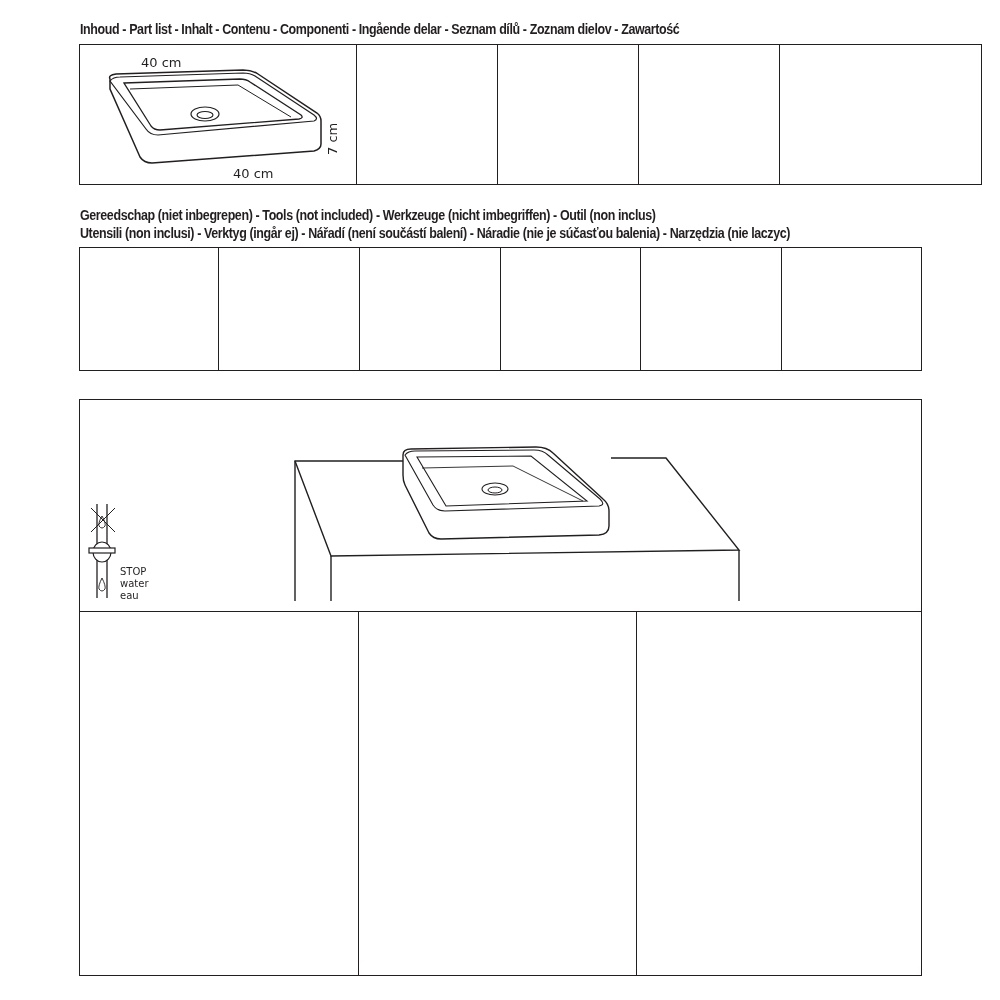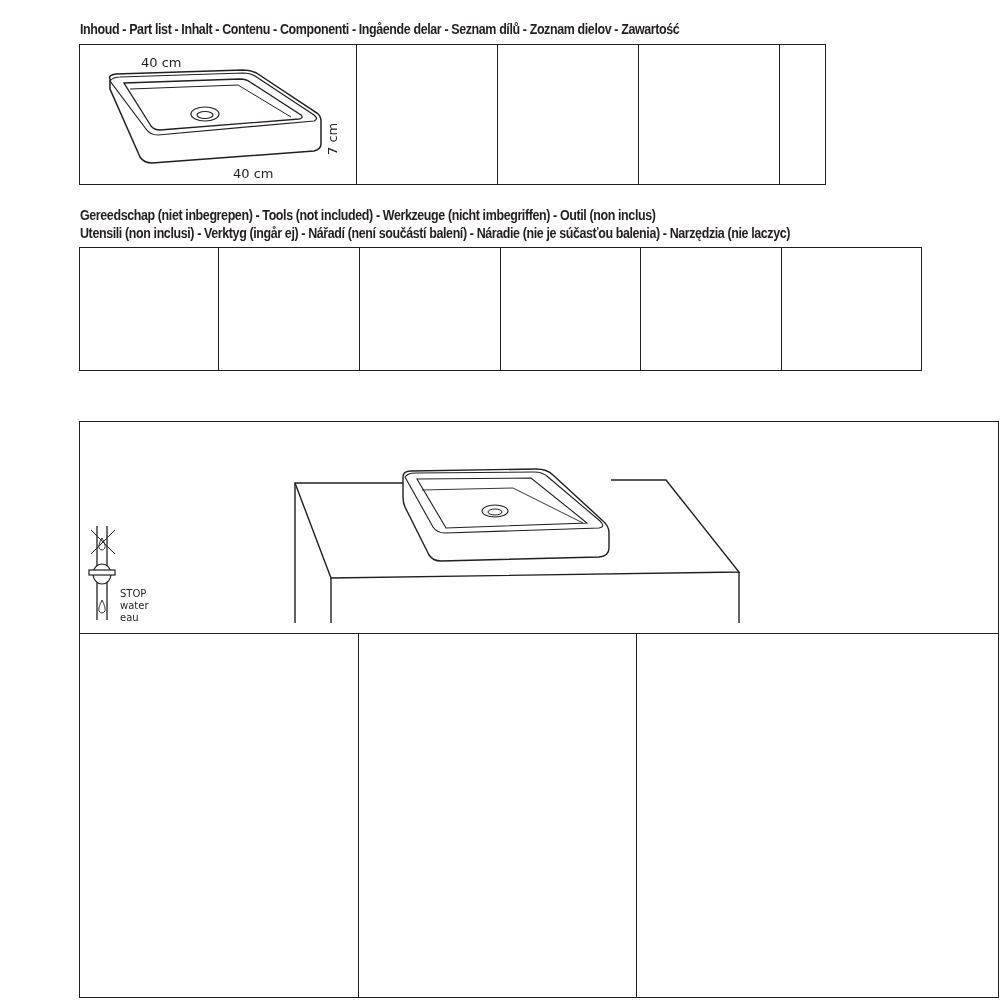--- a/index.html
+++ b/index.html
@@ -11,21 +11,21 @@
     .cell { position: absolute; top: 0; bottom: 0; border-right: 1.3px solid #231f20; box-sizing: border-box; }
     svg { position: absolute; overflow: visible; }
     .dim { font-family: "DejaVu Sans", sans-serif; font-size: 13px; fill: #231f20; }
     .lbl { font-family: "DejaVu Sans", sans-serif; font-size: 10px; fill: #231f20; }
   </style>
 </head>
 <body>
 
 <div class="heading" style="top:21px;">Inhoud - Part list - Inhalt - Contenu - Componenti - Ingående delar - Seznam dílů - Zoznam dielov - Zawartość</div>
 
-<div class="box" style="left:79px; top:44px; width:747px; height:141px;padding-left:36px;">
+<div class="box" style="left:79px; top:44px; width:903px; height:141px;padding-left:36px;">
   <div class="cell" style="left:0; width:277px;">
     <svg width="277" height="140" viewBox="0 0 277 140" style="left:0; top:0;">
 
       <path d="M30 34 Q28 30 36 29 L163 25 Q172 25 178 29 L237 68 Q241 71 241 76 L241 99 Q241 104 234 106 L72 118 Q64 118 60 112 L30 44 Z" fill="none" stroke="#231f20" stroke-width="1.5"></path>
 
       <path d="M30 36 Q33 32 40 32 L163 28 Q170 28 175 31 L234 70 Q239 74 234 76 L78 90 Q70 90 66 84 Z" fill="none" stroke="#231f20" stroke-width="1.2"></path>
 
       <path d="M44 38 L160 34 Q166 34 170 37 L221 70 Q224 73 219 74 L80 85 Q74 85 71 81 Z" fill="none" stroke="#231f20" stroke-width="1.3"></path>
       <path d="M50 44 L158 40 L211 72" fill="none" stroke="#231f20" stroke-width="1"></path>
 
@@ -47,21 +47,21 @@
 
 <div class="box" style="left:79px; top:247px; width:843px; height:124px;">
   <div class="cell" style="left:0; width:139px;"></div>
   <div class="cell" style="left:139px; width:141px;"></div>
   <div class="cell" style="left:280px; width:141px;"></div>
   <div class="cell" style="left:421px; width:140px;"></div>
   <div class="cell" style="left:561px; width:141px;"></div>
   <div class="cell" style="left:702px; width:139px; border-right:none;"></div>
 </div>
 
-<div class="box" style="left:79px; top:421px; width:920px; height:577px;">
+<div class="box" style="left:79px; top:399px; width:843px; height:577px;">
 
   <div style="position:absolute; left:0; top:0; right:0; height:211px; border-bottom:1.3px solid #231f20;">
 
     <svg width="80" height="110" viewBox="0 0 80 110" style="left:0; top:100px;">
       <line x1="17" y1="4" x2="17" y2="98" stroke="#231f20" stroke-width="1.3"></line>
       <line x1="27" y1="4" x2="27" y2="98" stroke="#231f20" stroke-width="1.3"></line>
       <line x1="11" y1="8" x2="35" y2="32" stroke="#231f20" stroke-width="1"></line>
       <line x1="35" y1="8" x2="11" y2="32" stroke="#231f20" stroke-width="1"></line>
       <path d="M22 16 Q18 23 19 26 Q22 30 25 26 Q26 23 22 16 Z" fill="none" stroke="#231f20" stroke-width="0.9"></path>
       <ellipse cx="22" cy="52" rx="9" ry="10" fill="#fff" stroke="#231f20" stroke-width="1.2"></ellipse>

